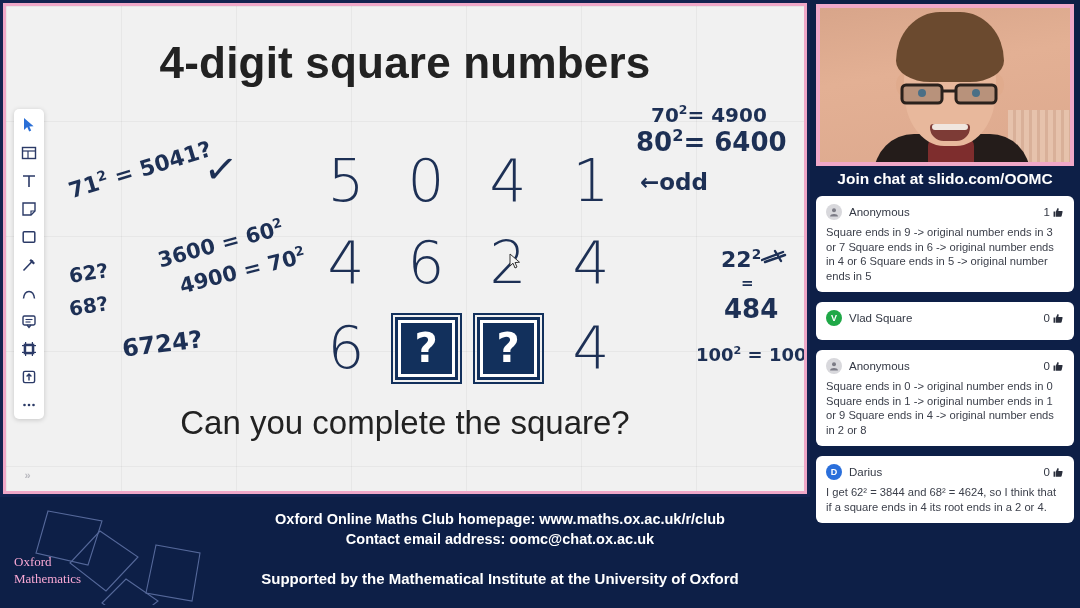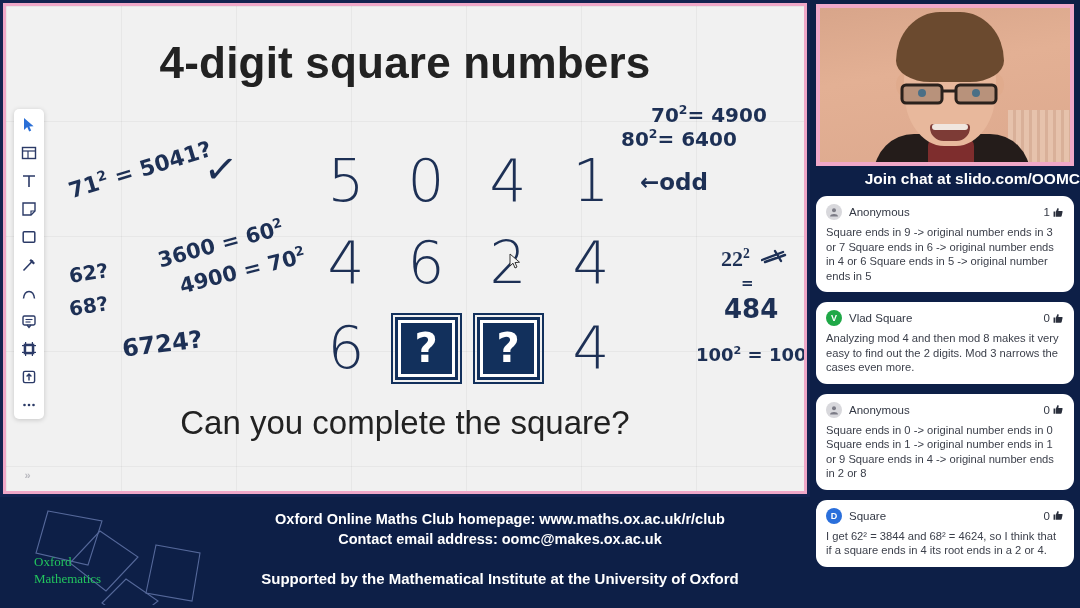--- a/index.html
+++ b/index.html
@@ -104,41 +104,40 @@
   .hw sup { font-size: 0.62em; vertical-align: super; }
 
   #hw-71 { left: 60px; top: 150px; font-size: 22px; transform: rotate(-17deg); }
   #hw-tick { left: 198px; top: 140px; font-size: 40px; font-weight: 300; transform: rotate(6deg); }
   #hw-3600 { left: 150px; top: 225px; font-size: 21px; transform: rotate(-15deg); }
   #hw-4900 { left: 172px; top: 252px; font-size: 21px; transform: rotate(-14deg); }
   #hw-62 { left: 63px; top: 255px; font-size: 20px; transform: rotate(-9deg); }
   #hw-68 { left: 63px; top: 288px; font-size: 20px; transform: rotate(-9deg); }
   #hw-6724 { left: 116px; top: 324px; font-size: 24px; transform: rotate(-7deg); }
   #hw-70sq { left: 645px; top: 96px; font-size: 20px; }
-  #hw-80sq { left: 615px; top: 120px; font-size: 20px; }
+  #hw-80sq { left: 630px; top: 120px; font-size: 26px; }
   #hw-odd { left: 634px; top: 163px; font-size: 23px; }
-  #hw-22sq { left: 715px; top: 240px; font-size: 22px; font-family: Liberation Serif, serif; }
+  #hw-22sq { left: 715px; top: 240px; font-size: 22px; }
   #hw-eq  { left: 735px; top: 268px; font-size: 15px; }
   #hw-484 { left: 708px; top: 288px; font-size: 26px; margin-left: 10px; }
   #hw-100sq { left: 690px; top: 338px; font-size: 18px; }
   #scribble { position: absolute; left: 755px; top: 243px; width: 26px; height: 16px; }
 
   #cursor-arrow { position: absolute; left: 503px; top: 247px; z-index: 5; }
 
   
   #footer {
     position: absolute; left: 0; top: 497px; width: 810px; height: 111px;
     background: #0d1f47; overflow: hidden;
   }
   #footer-logo { position: absolute; left: 10px; top: 8px; width: 200px; height: 100px; }
   #footer-logo-text {
     position: absolute; left: 14px; top: 56px;
-    color: #22c55e; font-size: 13px; line-height: 17px;
+    color: #f9a8d4; font-size: 13px; line-height: 17px;
     font-family: "Liberation Serif", serif;
-    margin-left: 20px;
   }
   .footer-line {
     position: absolute; left: 200px; width: 600px; text-align: center;
     color: #ffffff; font-weight: bold; font-size: 14.5px;
     font-family: "Liberation Sans", sans-serif;
   }
   #fl1 { top: 14px; }
   #fl2 { top: 34px; }
   #fl3 { top: 73px; font-size: 15px; }
 
@@ -166,27 +165,27 @@
   #cam-mouth { left: 110px; top: 116px; width: 40px; height: 17px;
       background: #7d3b36; border-radius: 4px 4px 16px 16px; }
   #cam-teeth { left: 112px; top: 116px; width: 36px; height: 6px; background: #f0e6df; border-radius: 3px; }
   #cam-body { left: 54px; top: 126px; width: 156px; height: 40px;
       background: #241c1a; border-radius: 60px 60px 0 0; }
   #cam-collar { left: 108px; top: 130px; width: 46px; height: 36px;
       background: #7e2d2d; border-radius: 8px; }
 
   #slido-title {
     position: absolute; left: 0; top: 170px; width: 270px;
-    text-align: right; color: #ffffff;
+    text-align: center; color: #ffffff;
     font-size: 15.5px; font-weight: bold;
   }
 
   #chat-list { position: absolute; left: 6px; top: 196px; width: 258px; height: 410px; overflow: hidden; }
   .chat-card {
-    background: #ffffff; border-radius: 11px;
+    background: #ffffff; border-radius: 6px;
     margin-bottom: 10px; padding: 8px 10px 9px;
   }
   .chat-head { display: flex; align-items: center; margin-bottom: 5px; }
   .avatar {
     width: 16px; height: 16px; border-radius: 50%;
     display: flex; align-items: center; justify-content: center;
     margin-right: 7px; flex: 0 0 auto;
   }
   .avatar.anon { background: #d8d8dc; color: #7b7b85; }
   .avatar.green { background: #1fa847; color: #ffffff; font-size: 9px; font-weight: bold; }
@@ -340,21 +339,21 @@
         <path d="M90 26 L128 52 L96 86 L60 58 Z"></path>
         <path d="M146 40 L190 48 L182 96 L136 88 Z"></path>
         <path d="M116 74 L148 96 L120 118 L92 98 Z"></path>
       </g>
     </svg>
     <div id="footer-logo-text">
       <div>Oxford</div>
       <div>Mathematics</div>
     </div>
     <div class="footer-line" id="fl1">Oxford Online Maths Club homepage: www.maths.ox.ac.uk/r/club</div>
-    <div class="footer-line" id="fl2">Contact email address: oomc@makes.ox.ac.uk</div>
+    <div class="footer-line" id="fl2">Contact email address: oomc@chat.ox.ac.uk</div>
     <div class="footer-line" id="fl3">Supported by the Mathematical Institute at the University of Oxford</div>
   </div>
 
   <div id="right-panel">
 
     <div id="webcam">
       <div class="cam-layer" id="cam-radiator"></div>
       <div class="cam-layer" id="cam-body"></div>
       <div class="cam-layer" id="cam-collar"></div>
       <div class="cam-layer" id="cam-ear-l"></div>
@@ -399,21 +398,20 @@
         <div class="chat-head">
           <div class="avatar green">V</div>
           <div class="chat-author">Vlad Square</div>
           <div class="chat-likes">
             <span>0</span>
             <svg width="11" height="11" viewBox="0 0 12 12">
                 <path d="M3.2 5 L5 1 C6.2 1 6.4 2.1 6.1 3 L5.8 4.3 L9.6 4.3 C10.2 4.3 10.6 4.8 10.4 5.4 L9.5 9.6 C9.4 10.2 9 10.6 8.4 10.6 L3.2 10.6 Z M0.6 5 H2.6 V10.6 H0.6 Z" fill="#2a2f3c"></path>
               </svg>
           </div>
         </div>
-        <div class="chat-body">Analyzing mod 4 and then mod 8 makes it very easy to find out the 2 digits. Mod 3 narrows the cases even more.</div>
       </div>
 
       <div class="chat-card">
         <div class="chat-head">
           <div class="avatar anon">
             <svg width="10" height="10" viewBox="0 0 10 10">
                 <circle cx="5" cy="3.2" r="2" fill="#7b7b85"></circle>
                 <path d="M1 9.4 C1.4 6.3, 8.6 6.3, 9 9.4 Z" fill="#7b7b85"></path>
               </svg>
           </div>
@@ -424,21 +422,21 @@
                 <path d="M3.2 5 L5 1 C6.2 1 6.4 2.1 6.1 3 L5.8 4.3 L9.6 4.3 C10.2 4.3 10.6 4.8 10.4 5.4 L9.5 9.6 C9.4 10.2 9 10.6 8.4 10.6 L3.2 10.6 Z M0.6 5 H2.6 V10.6 H0.6 Z" fill="#2a2f3c"></path>
               </svg>
           </div>
         </div>
         <div class="chat-body">Square ends in 0 -&gt; original number ends in 0 Square ends in 1 -&gt; original number ends in 1 or 9 Square ends in 4 -&gt; original number ends in 2 or 8</div>
       </div>
 
       <div class="chat-card">
         <div class="chat-head">
           <div class="avatar blue">D</div>
-          <div class="chat-author">Square</div>
+          <div class="chat-author">Darius</div>
           <div class="chat-likes">
             <span>0</span>
             <svg width="11" height="11" viewBox="0 0 12 12">
                 <path d="M3.2 5 L5 1 C6.2 1 6.4 2.1 6.1 3 L5.8 4.3 L9.6 4.3 C10.2 4.3 10.6 4.8 10.4 5.4 L9.5 9.6 C9.4 10.2 9 10.6 8.4 10.6 L3.2 10.6 Z M0.6 5 H2.6 V10.6 H0.6 Z" fill="#2a2f3c"></path>
               </svg>
           </div>
         </div>
         <div class="chat-body">I get 62² = 3844 and 68² = 4624, so I think that if a square ends in 4 its root ends in a 2 or 4.</div>
       </div>
 

